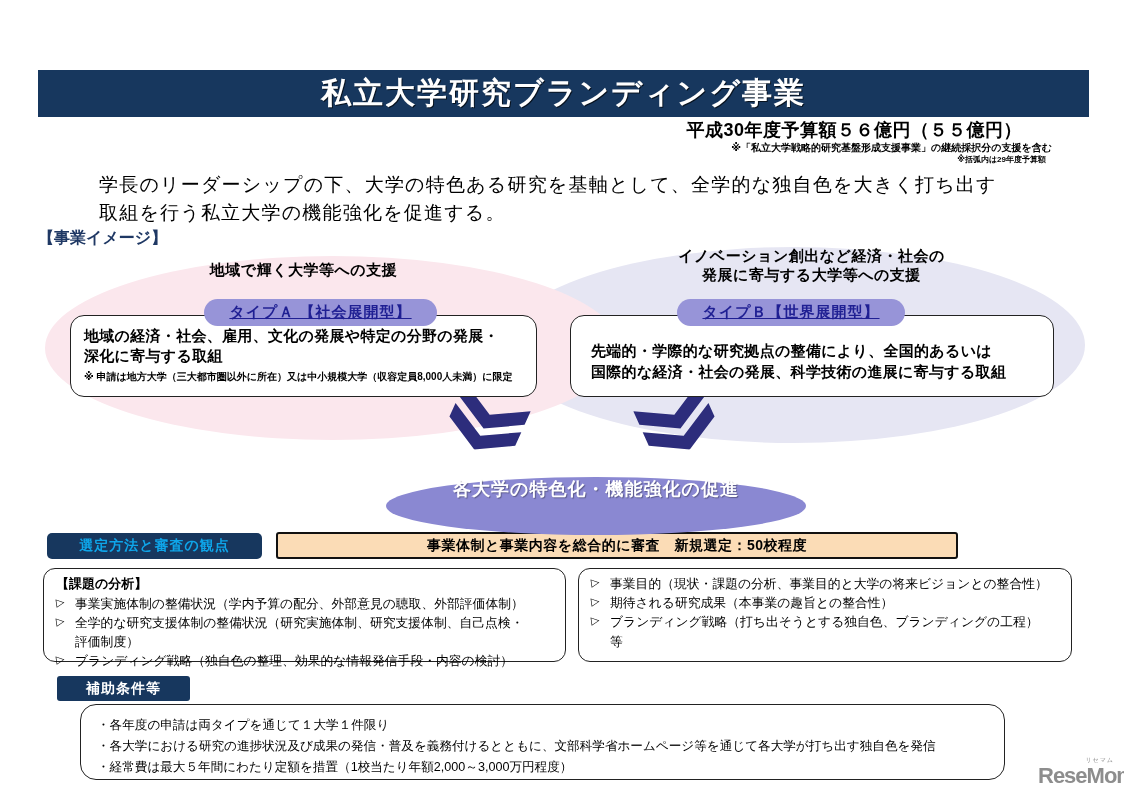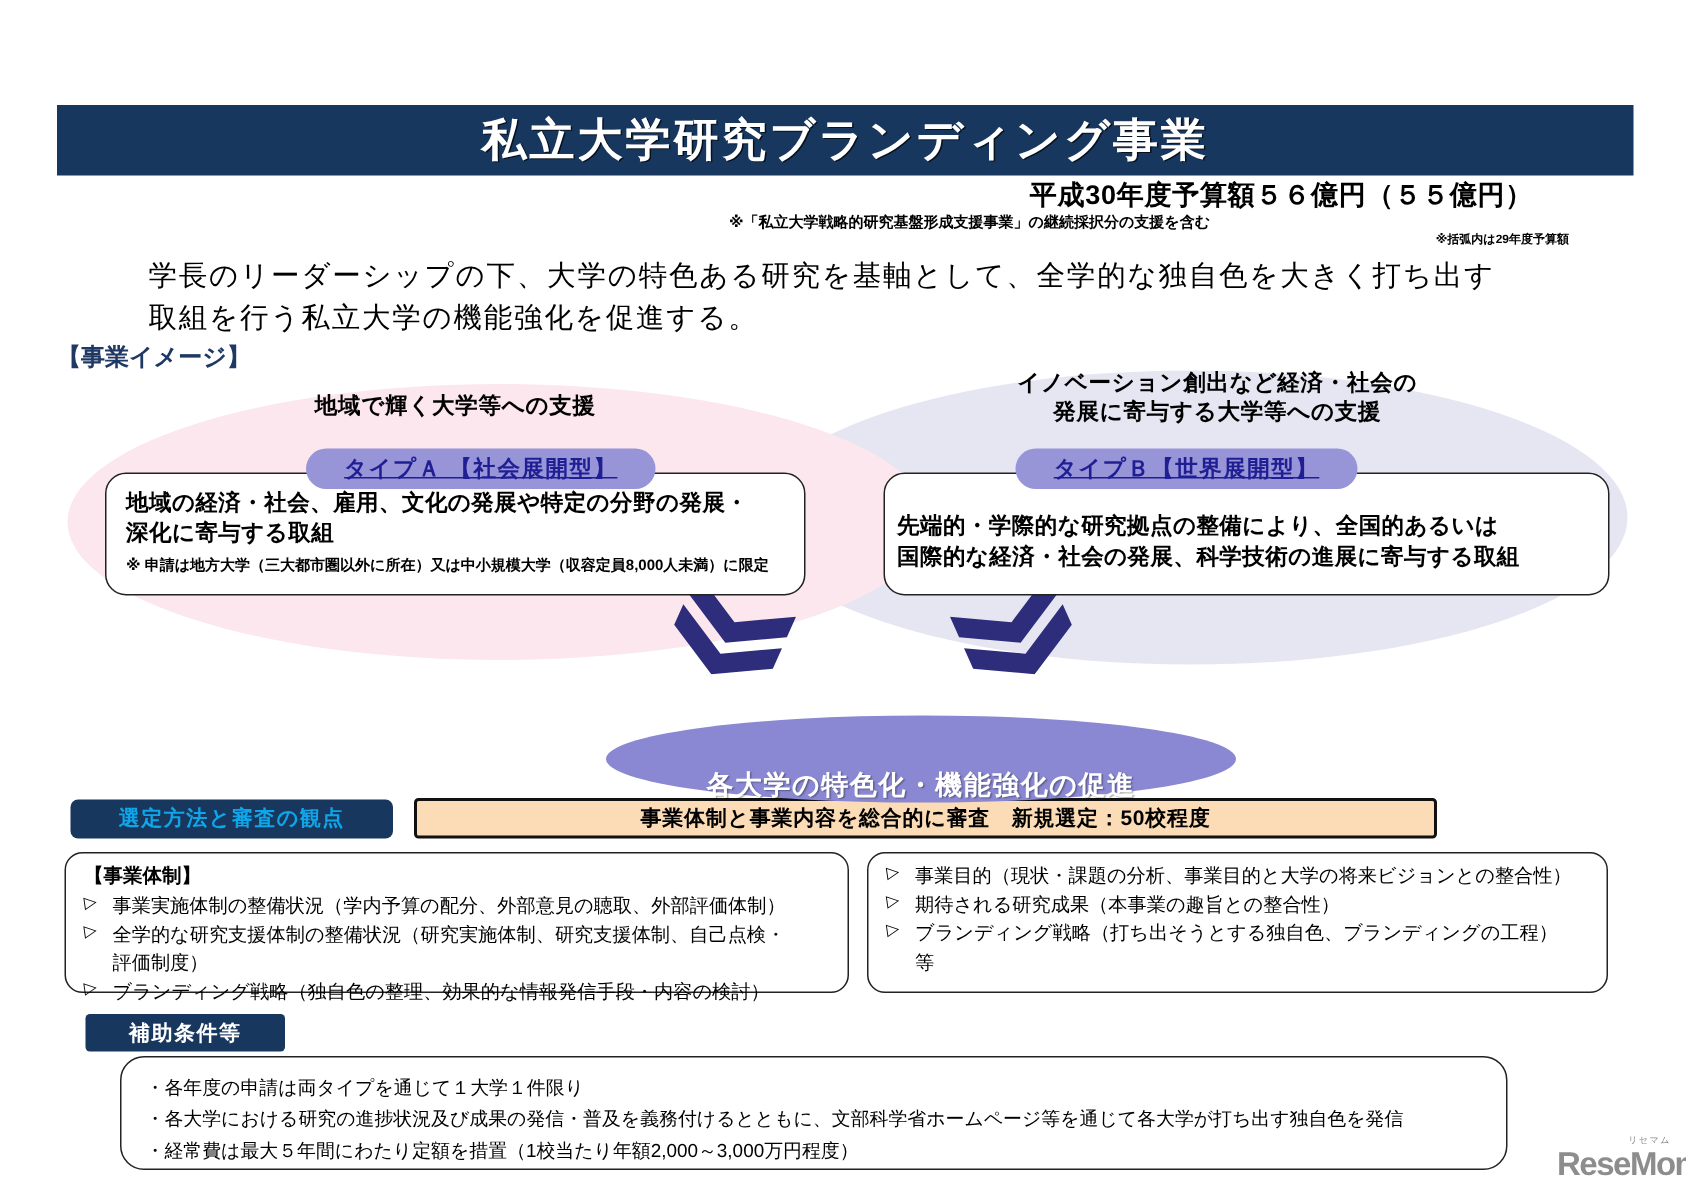--- a/index.html
+++ b/index.html
@@ -14,21 +14,21 @@
   }
   .banner-title{
     color:#ffffff;font-size:30px;font-weight:bold;letter-spacing:2px;
     text-shadow:1px 1px 0 #000a;
   }
   .budget{
     position:absolute;left:474px;top:118px;width:548px;text-align:right;
     font-size:18px;font-weight:bold;letter-spacing:.5px;
   }
   .budget-note1{
-    position:absolute;left:486px;top:141px;width:548px;
+    position:absolute;left:504px;top:141px;width:548px;text-align:right;
     font-size:10px;font-weight:bold;
   }
   .budget-note2{
     position:absolute;left:498px;top:154px;width:548px;text-align:right;
     font-size:8px;font-weight:bold;
   }
   .overview{
     position:absolute;left:99px;top:171px;width:960px;
     font-size:19px;letter-spacing:1.2px;line-height:1.45;
   }
@@ -55,39 +55,38 @@
   .box-a{
     position:absolute;left:70px;top:315px;width:467px;height:82px;background:#fff;
     border:1.5px solid #222;border-radius:14px;z-index:3;box-sizing:border-box;
     padding:10px 13px 0 13px;
   }
   .box-a .body{font-size:15px;font-weight:bold;line-height:1.35;letter-spacing:.3px;white-space:pre-line;}
   .box-a .note{font-size:10px;font-weight:bold;margin-top:3px;}
   .box-b{
     position:absolute;left:570px;top:315px;width:484px;height:82px;background:#fff;
     border:1.5px solid #222;border-radius:14px;z-index:3;box-sizing:border-box;
-    padding:24px 12px 0 8px;
-    margin-left:19px;
+    padding:24px 12px 0 20px;
   }
   .box-b .body{font-size:15px;font-weight:bold;line-height:1.4;letter-spacing:.3px;white-space:pre-line;}
   .pill{
     position:absolute;height:27px;background:#9794d8;border-radius:14px;z-index:4;
     display:flex;align-items:center;justify-content:center;
   }
   .pill-a{left:204px;top:299px;width:233px;}
   .pill-b{left:677px;top:299px;width:228px;}
   .pill span{
     color:#1f1f93;font-size:15px;font-weight:bold;text-decoration:underline;letter-spacing:1px;
   }
   .arrow{position:absolute;width:76px;height:58px;z-index:2;}
   .arrow-left{left:448px;top:394px;transform:rotate(24deg);}
   .arrow-right{left:640px;top:394px;transform:rotate(-24deg);}
   .outcome{
-    position:absolute;left:404px;top:477px;width:420px;height:58px;border-radius:50%;
-    background:#8a88d2;z-index:2;display:flex;align-items:flex-end;justify-content:center;
+    position:absolute;left:386px;top:477px;width:420px;height:58px;border-radius:50%;
+    background:#8a88d2;z-index:2;display:flex;align-items:flex-start;justify-content:center;
   }
   .outcome span{
     color:#fff;font-size:18px;font-weight:bold;letter-spacing:1px;text-shadow:1px 1px 1px #00000055;
   }
   
   .sel-label{
     position:absolute;left:47px;top:533px;width:215px;height:26px;background:#17375e;
     border-radius:5px;display:flex;align-items:center;justify-content:center;
     color:#0ea5e9;font-size:14px;font-weight:bold;letter-spacing:1px;
   }
@@ -189,21 +188,21 @@
   </div>
 
   <div class="outcome">
     <span>各大学の特色化・機能強化の促進</span>
   </div>
 
   <div class="sel-label">選定方法と審査の観点</div>
   <div class="sel-summary">事業体制と事業内容を総合的に審査　新規選定：50校程度</div>
 
   <div class="crit-box crit-org">
-    <div class="crit-title">【事業体制】</div>
+    <div class="crit-title">【課題の分析】</div>
     <div class="crit-li">
       <span class="mk">▷</span>
       <span class="tx">事業実施体制の整備状況（学内予算の配分、外部意見の聴取、外部評価体制）</span>
     </div>
     <div class="crit-li">
       <span class="mk">▷</span>
       <span class="tx">全学的な研究支援体制の整備状況（研究実施体制、研究支援体制、自己点検・
 評価制度）</span>
     </div>
     <div class="crit-li">

